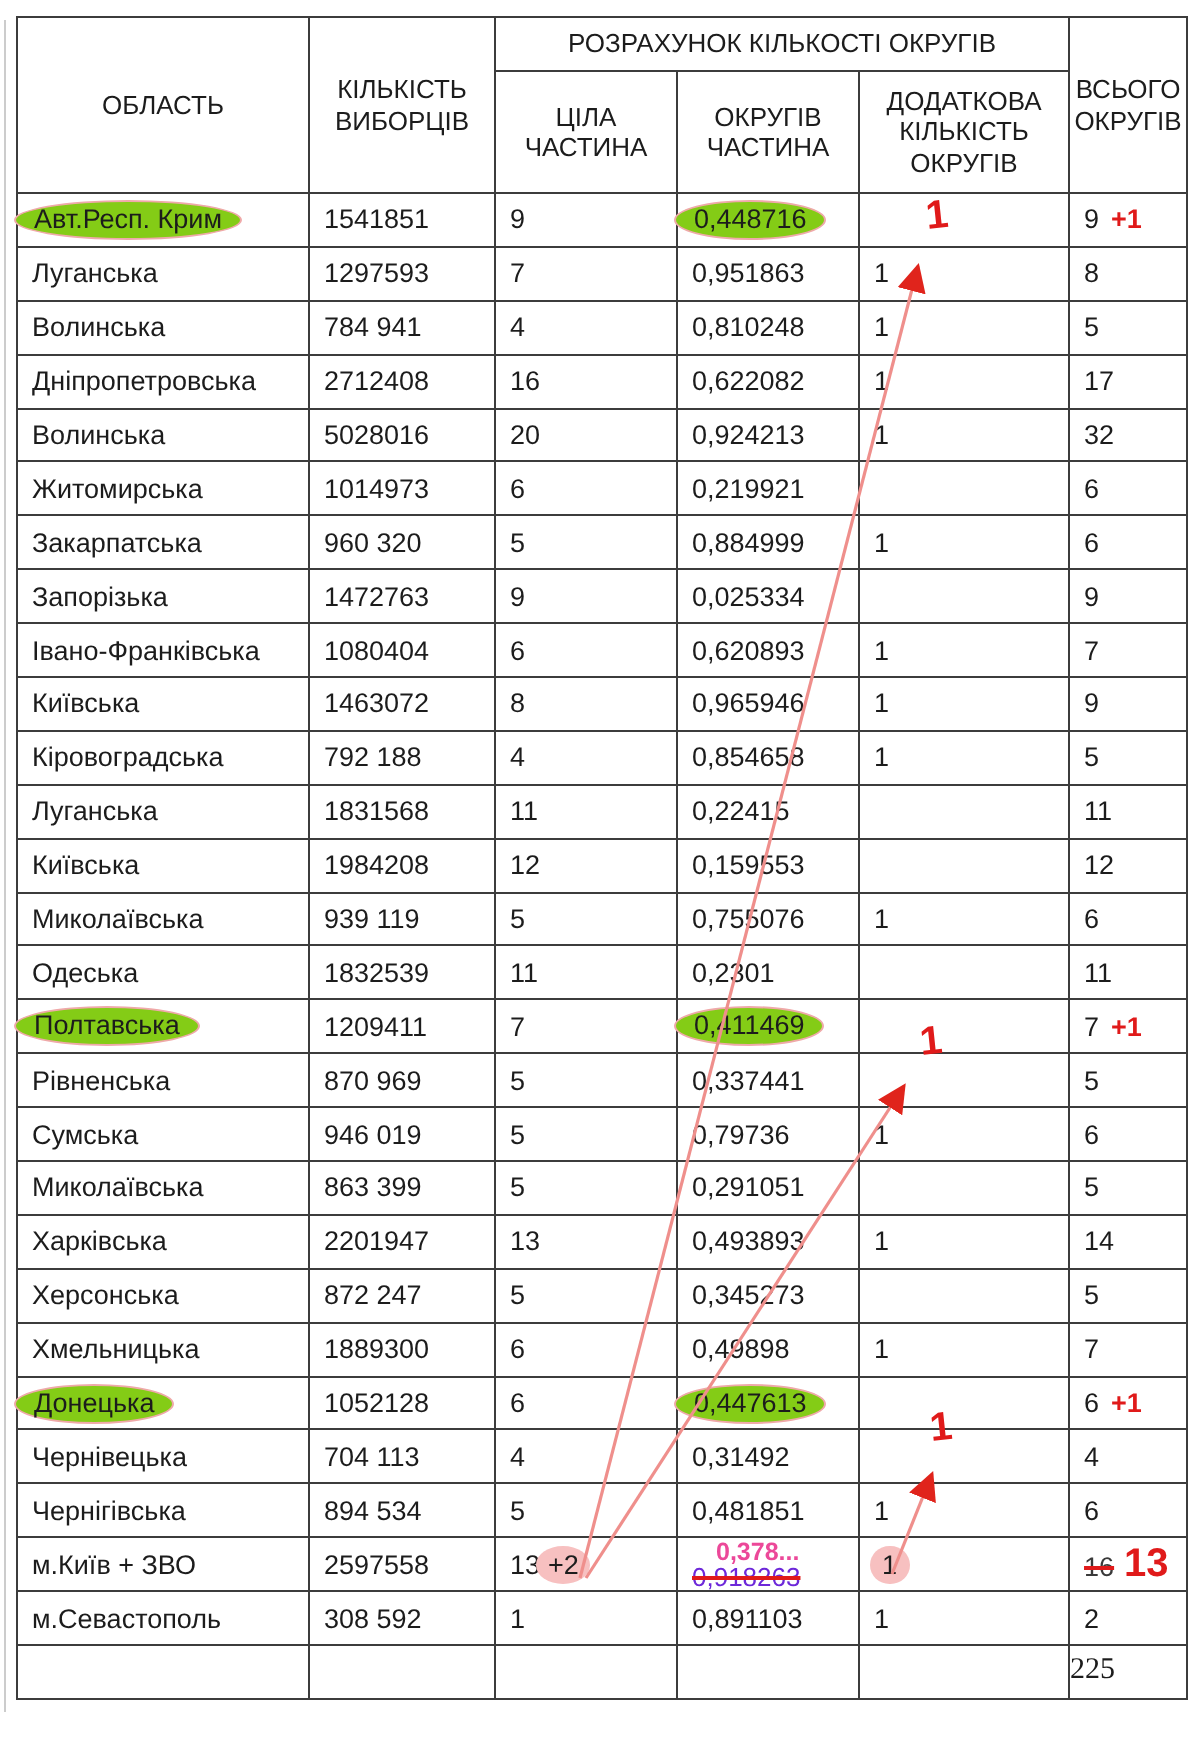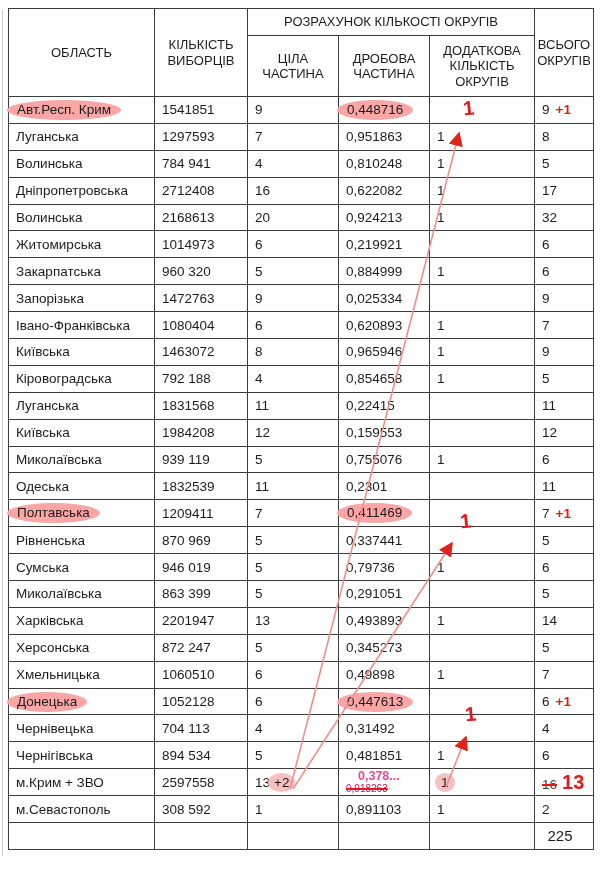--- a/index.html
+++ b/index.html
@@ -15,36 +15,36 @@
   }
   th, td {
     border:1.5px solid #3c3c3c; color:#1c1c1c;
     font-size:13.5px; font-weight:400; overflow:visible;
   }
   thead th { text-align:center; vertical-align:middle; font-size:13px; line-height:1.18; padding:1px; }
   tr.h-top th { height:24px; }
   tr.h-sub th { height:58px; }
   tbody td { height:25.9px; padding:0 0 0 7px; vertical-align:middle; white-space:nowrap; }
   tfoot td { height:25.9px; padding:0; }
-  td.c-total-sum { text-align:center; padding-right:8px; font-size:15px; }
+  td.c-total-sum { text-align:left; padding-right:8px; font-size:15px;font-family:Liberation Serif, serif; }
 
   
   .hl {
-    display:inline-block; background:#fca5a5; border:1px solid #efa9a9;
+    display:inline-block; background:#84cc16; border:1px solid #efa9a9;
     border-radius:50%; padding:1px 9px 2px; margin-left:-9px; white-space:nowrap;
   }
   
   .circ {
     display:inline-block; background:#f7c0c0; border-radius:50%;
     padding:2px 6px; margin-left:-2px; text-align:center;
   }
   .red-plus { color:#e01a1a; font-weight:700; margin-left:6px; }
   .frac-new { color:#ec4899; font-weight:700; font-size:12.5px; line-height:12px; padding-left:12px; }
   .frac-old {
-    color:#be185d; font-size:10px; line-height:13px;
+    color:#6d28d9; font-size:13px; line-height:13px;
     text-decoration:line-through; text-decoration-color:#e01a1a; text-decoration-thickness:2px;
   }
   .struck {
     color:#3a3a3a;
     text-decoration:line-through; text-decoration-color:#e01a1a; text-decoration-thickness:2px;
   }
   .big-red { color:#e01a1a; font-weight:700; font-size:20px; margin-left:5px; }
 
   .ann {
     position:absolute; color:#e01a1a; font-weight:700; font-size:20px;
@@ -73,21 +73,21 @@
     </colgroup>
     <thead>
       <tr class="h-top">
         <th rowspan="2">ОБЛАСТЬ</th>
         <th rowspan="2">КІЛЬКІСТЬ ВИБОРЦІВ</th>
         <th colspan="3">РОЗРАХУНОК КІЛЬКОСТІ ОКРУГІВ</th>
         <th rowspan="2">ВСЬОГО ОКРУГІВ</th>
       </tr>
       <tr class="h-sub">
         <th>ЦІЛА ЧАСТИНА</th>
-        <th>ДРОБОВА ЧАСТИНА</th>
+        <th>ОКРУГІВ ЧАСТИНА</th>
         <th>ДОДАТКОВА КІЛЬКІСТЬ ОКРУГІВ</th>
       </tr>
     </thead>
     <tbody>
         <tr>
           <td><span class="hl">Авт.Респ. Крим</span></td>
           <td>1541851</td>
           <td>9</td>
           <td><span class="hl">0,448716</span></td>
           <td></td>
@@ -112,21 +112,21 @@
         <tr>
           <td><span>Дніпропетровська</span></td>
           <td>2712408</td>
           <td>16</td>
           <td><span>0,622082</span></td>
           <td>1</td>
           <td><span>17</span></td>
         </tr>
         <tr>
           <td><span>Волинська</span></td>
-          <td>2168613</td>
+          <td>5028016</td>
           <td>20</td>
           <td><span>0,924213</span></td>
           <td>1</td>
           <td><span>32</span></td>
         </tr>
         <tr>
           <td><span>Житомирська</span></td>
           <td>1014973</td>
           <td>6</td>
           <td><span>0,219921</span></td>
@@ -248,21 +248,21 @@
         <tr>
           <td><span>Херсонська</span></td>
           <td>872 247</td>
           <td>5</td>
           <td><span>0,345273</span></td>
           <td></td>
           <td><span>5</span></td>
         </tr>
         <tr>
           <td><span>Хмельницька</span></td>
-          <td>1060510</td>
+          <td>1889300</td>
           <td>6</td>
           <td><span>0,49898</span></td>
           <td>1</td>
           <td><span>7</span></td>
         </tr>
         <tr>
           <td><span class="hl">Донецька</span></td>
           <td>1052128</td>
           <td>6</td>
           <td><span class="hl">0,447613</span></td>
@@ -279,21 +279,21 @@
         </tr>
         <tr>
           <td><span>Чернігівська</span></td>
           <td>894 534</td>
           <td>5</td>
           <td><span>0,481851</span></td>
           <td>1</td>
           <td><span>6</span></td>
         </tr>
         <tr>
-          <td><span>м.Крим + ЗВО</span></td>
+          <td><span>м.Київ + ЗВО</span></td>
           <td>2597558</td>
           <td><span>13</span><span class="circ">+2</span></td>
           <td>
             <div class="frac-new">0,378...</div>
             <div class="frac-old">0,918263</div>
           </td>
           <td><span class="circ">1</span></td>
           <td><span class="struck">16</span><span class="big-red">13</span></td>
         </tr>
         <tr>

